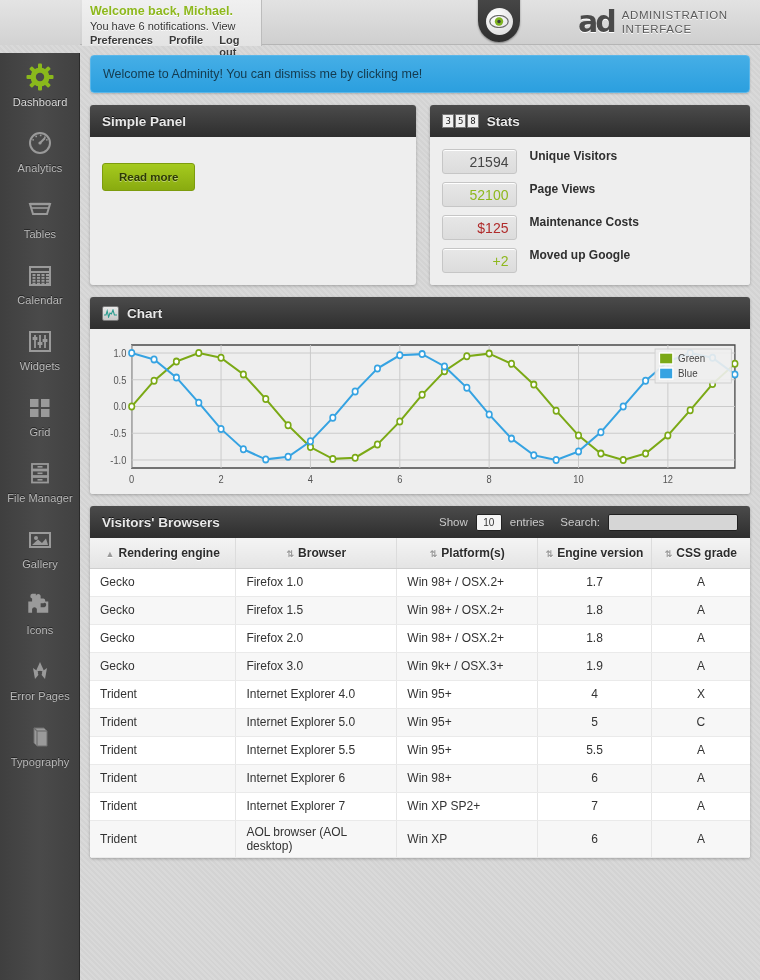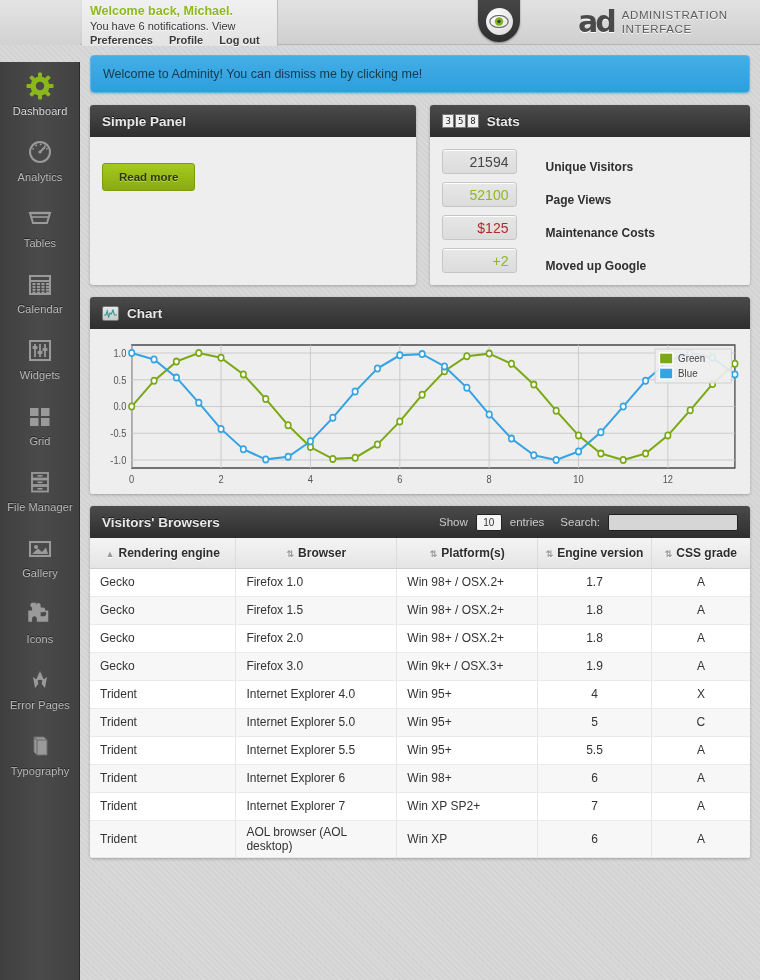--- a/index.html
+++ b/index.html
@@ -7,21 +7,21 @@
     width: 760px; height: 980px;
     font-family: "Liberation Sans", sans-serif;
     background: #d8d8d8;
     overflow: hidden;
   }
   #app { position: relative; width: 760px; height: 980px; background:
       repeating-linear-gradient(45deg, #d9d9d9 0 2px, #d3d3d3 2px 4px); }
 
   
   #sidebar {
-    position: absolute; left: 0; top: 62px; width: 80px; bottom: 0;
+    position: absolute; left: 0; top: 53px; width: 80px; bottom: 0;
     background: linear-gradient(to right, #3f3f3f 0%, #4a4a4a 50%, #414141 100%);
     border-right: 1px solid #2a2a2a;
   }
   .nav-item {
     width: 80px; height: 66px; padding-top: 8px;
     display: flex; flex-direction: column; align-items: center; justify-content: flex-start;
     cursor: pointer;
   }
   .nav-item .nav-ico { height: 32px; display: flex; align-items: center; justify-content: center; }
   .nav-item .nav-lbl {
@@ -34,21 +34,21 @@
   #topbar {
     position: absolute; left: 0; top: 0; width: 760px; height: 45px;
     background: linear-gradient(to bottom, #e2e2e2, #cfcfcf);
     border-bottom: 1px solid #b5b5b5;
   }
   #topbar-left-block {
     position: absolute; left: 0; top: 0; width: 80px; height: 45px;
     background: linear-gradient(to bottom, #e4e4e4, #d2d2d2);
   }
   #welcome-box {
-    position: absolute; left: 82px; top: 0; width: 196px; height: 46px;
+    position: absolute; left: 82px; top: 0; width: 180px; height: 46px;
     background: linear-gradient(to bottom, #f0f0f0, #e3e3e3);
     border-right: 1px solid #bcbcbc;
     padding: 4px 8px 0 8px;
   }
   #welcome-title { font-size: 12.5px; font-weight: bold; color: #8eb81e; text-shadow: 0 1px 0 #fff; }
   #welcome-sub { font-size: 11px; color: #333; margin-top: 2px; text-shadow: 0 1px 0 #fff; }
   #welcome-links { font-size: 11px; margin-top: 2px; display: flex; gap: 16px; }
   #welcome-links span { color: #3a3a3a; font-weight: bold; cursor: pointer; text-shadow: 0 1px 0 #fff; }
 
   #eye-badge {
@@ -97,21 +97,21 @@
   #simple-text p + p { margin-top: 13px; }
   #read-more {
     margin-top: 14px; display: inline-block; padding: 7px 16px; border-radius: 3px;
     background: linear-gradient(to bottom, #a5ca1e, #89ab10);
     border: 1px solid #7d9c0d; color: #2d3a04; font-size: 11.5px; font-weight: bold;
     text-shadow: 0 1px 0 rgba(255,255,255,.4); cursor: pointer;
   }
 
   
   #stats-panel { width: 323px; align-self: flex-start; }
-  .stat-row { display: flex; align-items: flex-end; gap: 28px; margin-bottom: 8px; }
+  .stat-row { display: flex; align-items: flex-start; gap: 12px; margin-bottom: 8px; }
   .stat-row:last-child { margin-bottom: 0; }
   .stat-badge {
     width: 75px; height: 25px; border-radius: 3px;
     background: linear-gradient(to bottom, #e7e7e7, #dcdcdc);
     border: 1px solid #c6c6c6;
     display: flex; align-items: center; justify-content: flex-end;
     padding-right: 8px; font-size: 14px;
     box-shadow: inset 0 1px 0 #fff;
   }
   .stat-label { font-size: 12px; font-weight: bold; color: #2f2f2f; }

